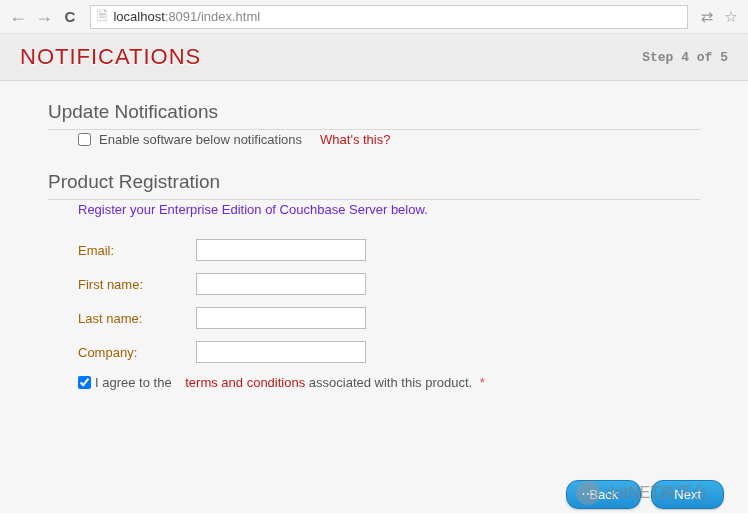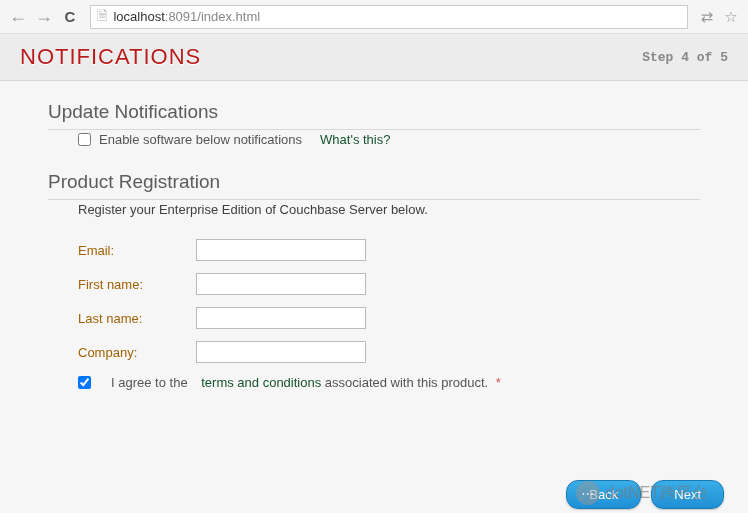--- a/index.html
+++ b/index.html
@@ -104,27 +104,27 @@
       align-items: center;
       gap: 8px;
       font-size: 13px;
       color: #555;
     }
     .checkbox-row input[type="checkbox"] {
       width: 13px;
       height: 13px;
     }
     .link {
-      color: #14532d;
+      color: #b91c1c;
       cursor: pointer;
       margin-left: 10px;
     }
     .description {
       font-size: 13px;
-      color: #404040;
+      color: #6d28d9;
       margin-bottom: 22px;
     }
     .form-row {
       display: flex;
       align-items: center;
       margin-bottom: 12px;
     }
     .form-label {
       width: 118px;
       font-size: 13px;
@@ -133,21 +133,21 @@
     .form-input {
       width: 170px;
       height: 22px;
       border: 1px solid #bbb;
       padding: 2px 5px;
       font-size: 13px;
     }
     .terms-row {
       display: flex;
       align-items: center;
-      gap: 20px;
+      gap: 4px;
       font-size: 13px;
       color: #555;
       margin-top: 12px;
     }
     .required { color: #d9534f; margin-left: 4px; }
     .button-bar {
       display: flex;
       justify-content: flex-end;
       padding: 4px 24px;
       gap: 10px;

